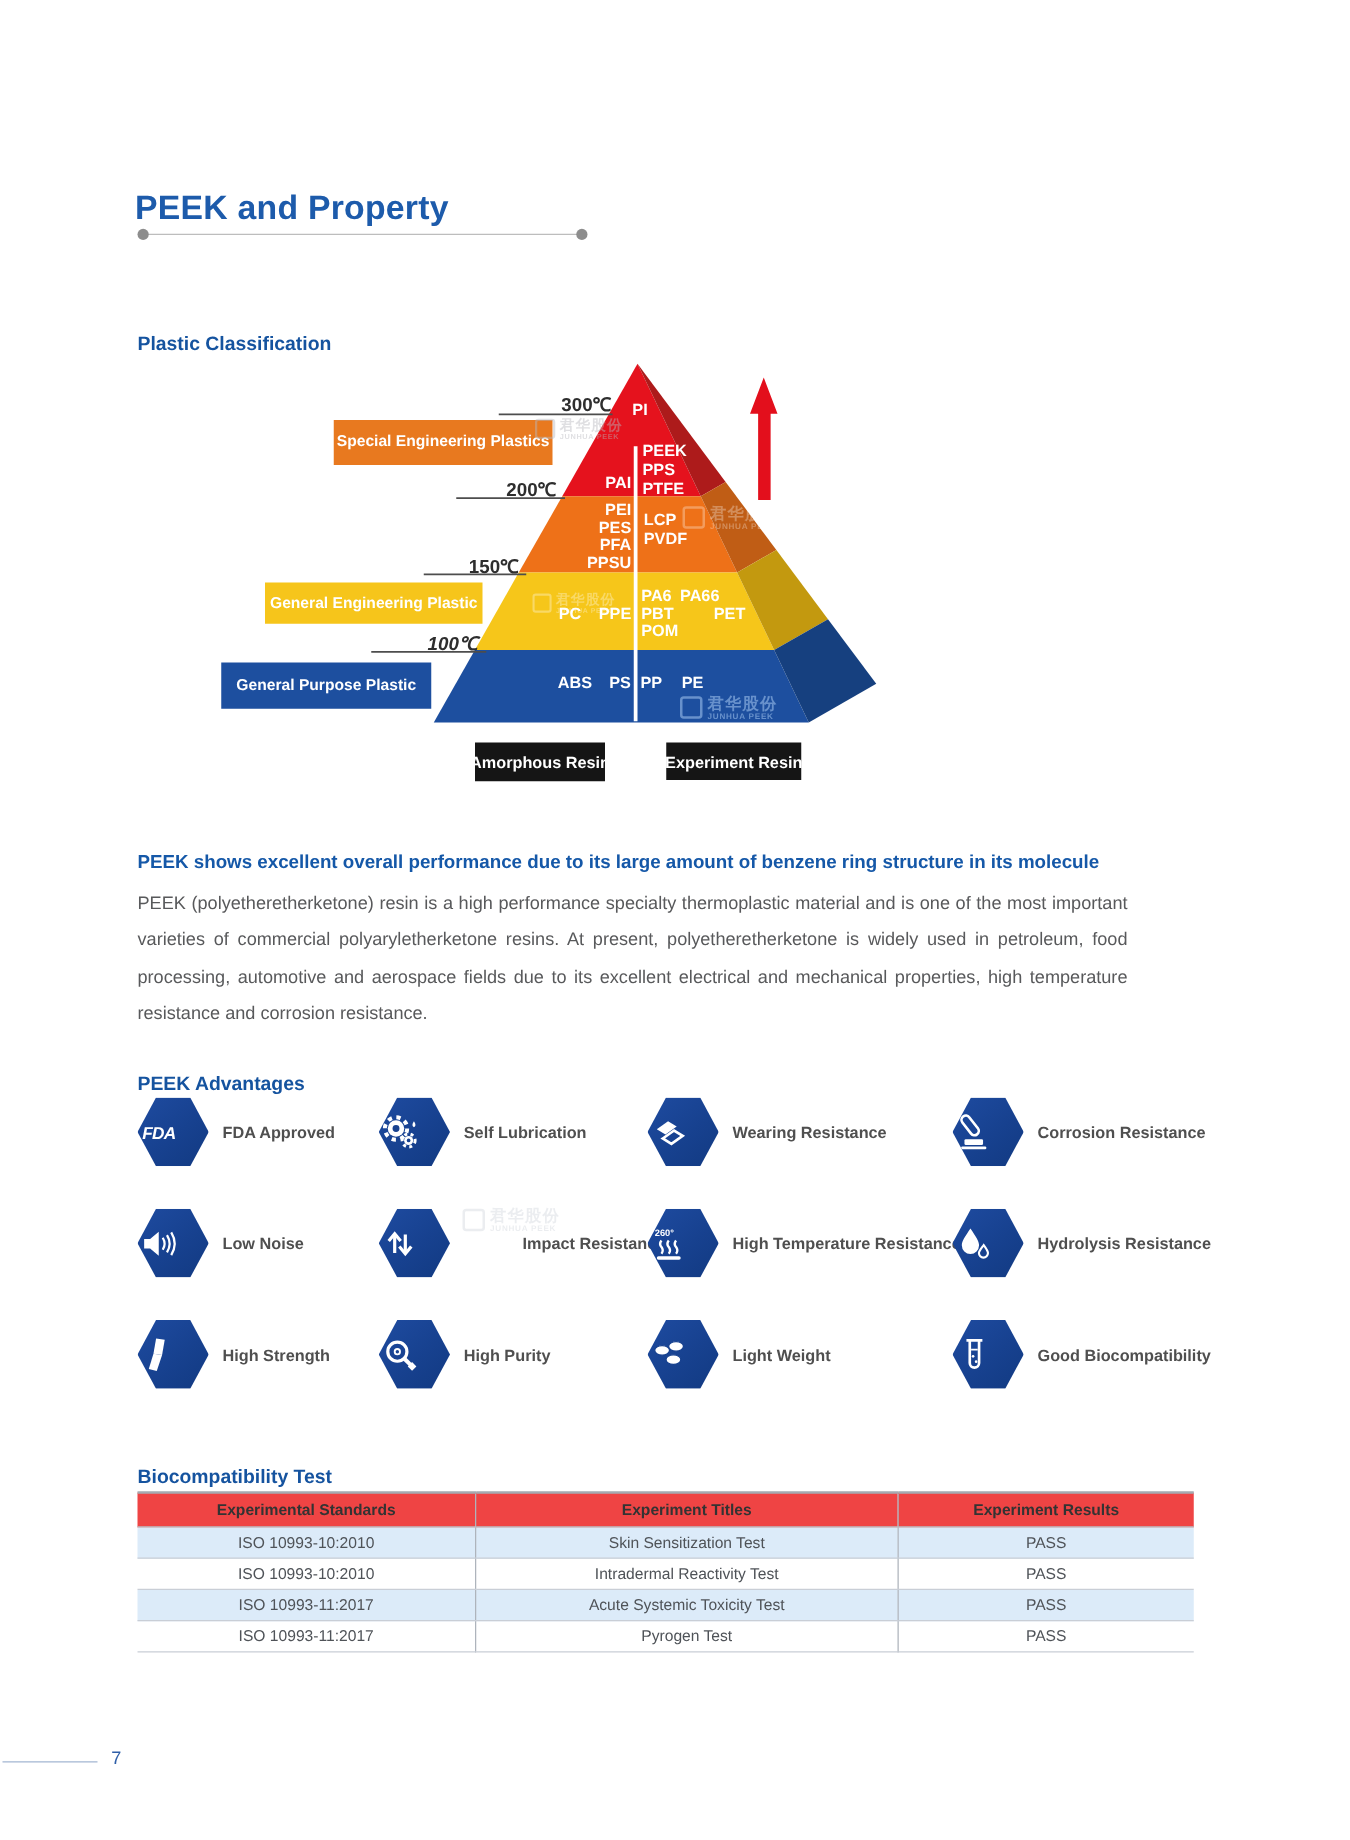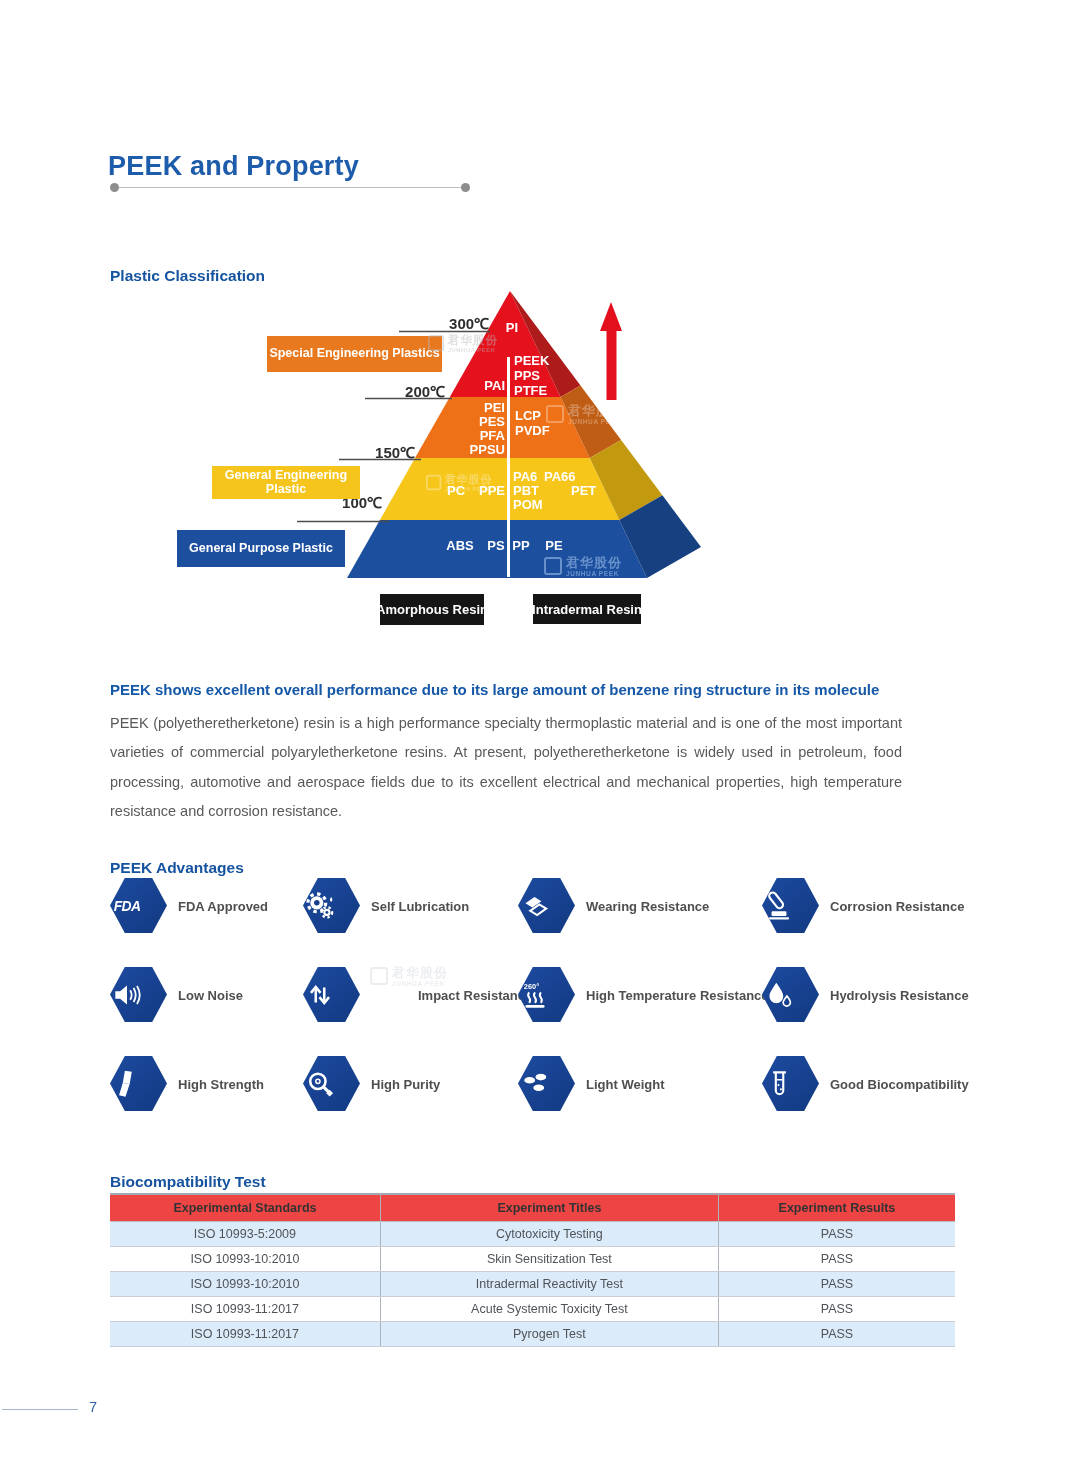--- a/index.html
+++ b/index.html
@@ -73,26 +73,26 @@
       <line x1="339" y1="459.5" x2="421" y2="459.5"></line>
       <line x1="297" y1="521.5" x2="389" y2="521.5"></line>
     </g>
 
     <polygon points="611,302 622,331 616.5,331 616.5,400 606.5,400 606.5,331 600,331" fill="#e30f1c"></polygon>
   </svg>
   <div id="diagram-overlays">
       <div class="temp-label" style="left: 419px; top: 28px;">300℃</div>
       <div class="temp-label" style="left: 375px; top: 96px;">200℃</div>
       <div class="temp-label" style="left: 345px; top: 157px;">150℃</div>
-      <div class="temp-label" style="left: 312px; top: 207px;">100℃</div>
+      <div class="temp-label" style="left: 312px; top: 219px; font-style: italic;">100℃</div>
       <div class="cat-box" style="left: 267px; top: 51px; width: 175px; height: 36px; background: rgb(232, 121, 31);">Special Engineering Plastics</div>
-      <div class="cat-box" style="left: 212px; top: 181px; width: 148px; height: 33px; background: rgb(246, 197, 27);">General Engineering Plastic</div>
+      <div class="cat-box" style="left: 212px; top: 181px; width: 174px; height: 33px; background: rgb(246, 197, 27);">General Engineering Plastic</div>
       <div class="cat-box" style="left: 177px; top: 245px; width: 168px; height: 37px; background: rgb(29, 79, 159);">General Purpose Plastic</div>
       <div class="resin-box" style="left: 380px; top: 309px; width: 104px; height: 31px;">Amorphous Resin</div>
-      <div class="resin-box" style="left: 533px; top: 309px; width: 108px; height: 30px;">Intradermal Resin</div>
+      <div class="resin-box" style="left: 533px; top: 309px; width: 108px; height: 30px;">Experiment Resin</div>
       <div class="mat-label mat-c" style="left: 512px; top: 36px;">PI</div>
       <div class="mat-label" style="left: 514px; top: 69px;">PEEK</div>
       <div class="mat-label" style="left: 514px; top: 84px;">PPS</div>
       <div class="mat-label" style="left: 514px; top: 98.5px;">PTFE</div>
       <div class="mat-label mat-r" style="left: 505px; top: 94px;">PAI</div>
       <div class="mat-label mat-r" style="left: 505px; top: 116px;">PEI</div>
       <div class="mat-label mat-r" style="left: 505px; top: 130px;">PES</div>
       <div class="mat-label mat-r" style="left: 505px; top: 144px; text-align: right;">PFA</div>
       <div class="mat-label mat-r" style="left: 505px; top: 158px;">PPSU</div>
       <div class="mat-label" style="left: 515px; top: 124px;">LCP</div>
@@ -250,25 +250,20 @@
       </colgroup>
     <thead>
         <tr id="bio-table-head">
           <th>Experimental Standards</th>
           <th>Experiment Titles</th>
           <th>Experiment Results</th>
         </tr>
       </thead>
     <tbody id="bio-table-body">
         <tr>
-          <td>ISO 10993-5:2009</td>
-          <td>Cytotoxicity Testing</td>
-          <td>PASS</td>
-        </tr>
-        <tr>
           <td>ISO 10993-10:2010</td>
           <td>Skin Sensitization Test</td>
           <td>PASS</td>
         </tr>
         <tr>
           <td>ISO 10993-10:2010</td>
           <td>Intradermal Reactivity Test</td>
           <td>PASS</td>
         </tr>
         <tr>

